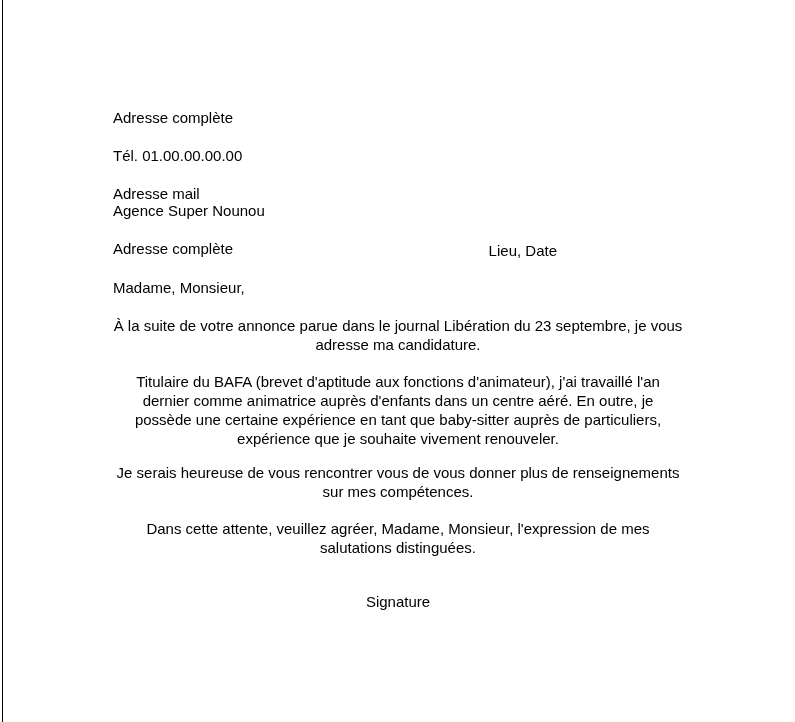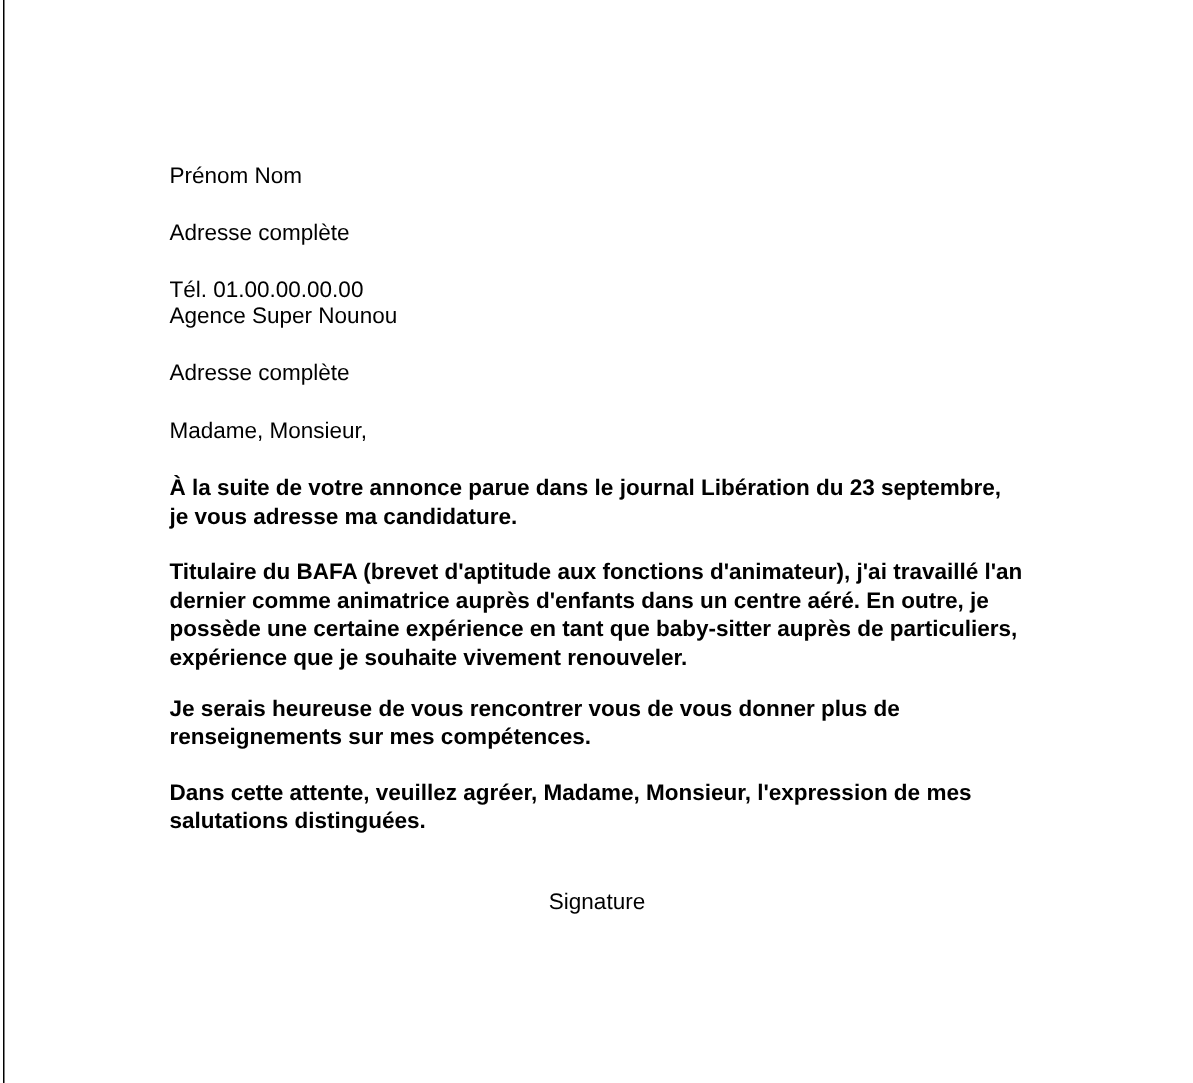--- a/index.html
+++ b/index.html
@@ -39,46 +39,47 @@
     font-size: 15px;
     line-height: 19px;
     white-space: pre-line;
   }
 
   .sender      { top: 89px;  left: 0;   text-align: left; }
   .recipient   { top: 182px; left: 0;   width: 568px; }
   .place-date  { top: 241px; left: 0;   width: 444px; text-align: right; }
   .salutation  { top: 278px; left: 0;   text-align: left; }
 
-  .para        { left: 0; width: 570px; text-align: left; font-weight: bold; }
+  .para        { left: 0; width: 570px; text-align: center; }
   .para-1      { top: 316px; }
   .para-2      { top: 372px; }
   .para-3      { top: 463px; }
   .para-4      { top: 519px; }
 
   .signature   { top: 592px; left: 0; width: 570px; text-align: center; }
 </style>
 </head>
 <body>
 
 <div class="page-left-rule"></div>
 
 <div class="letter">
 
   <div class="block sender">
-    <div>Prénom Nom</div>
     <div>Adresse complète</div>
     <div>Tél. 01.00.00.00.00</div>
+    <div>Adresse mail</div>
   </div>
 
   <div class="block recipient">
     <div>Agence Super Nounou</div>
     <div>Adresse complète</div>
   </div>
 
+  <div class="block place-date">Lieu, Date</div>
 
   <div class="block salutation">Madame, Monsieur,</div>
 
   <div class="block para para-1">À la suite de votre annonce parue dans le journal Libération du 23 septembre, je vous adresse ma candidature.</div>
   <div class="block para para-2">Titulaire du BAFA (brevet d'aptitude aux fonctions d'animateur), j'ai travaillé l'an dernier comme animatrice auprès d'enfants dans un centre aéré. En outre, je possède une certaine expérience en tant que baby-sitter auprès de particuliers, expérience que je souhaite vivement renouveler.</div>
   <div class="block para para-3">Je serais heureuse de vous rencontrer vous de vous donner plus de renseignements sur mes compétences.</div>
   <div class="block para para-4">Dans cette attente, veuillez agréer, Madame, Monsieur, l'expression de mes salutations distinguées.</div>
 
   <div class="block signature">Signature</div>
 

